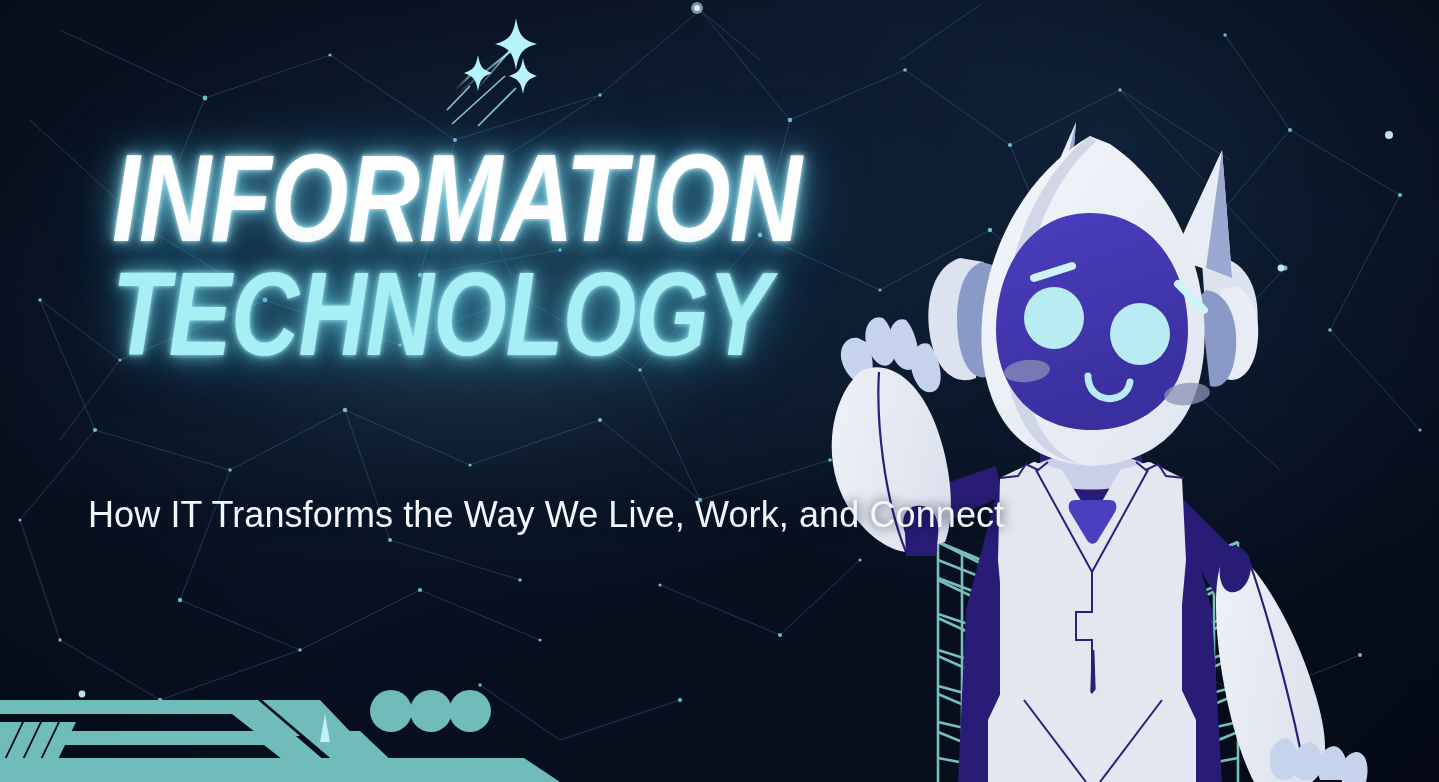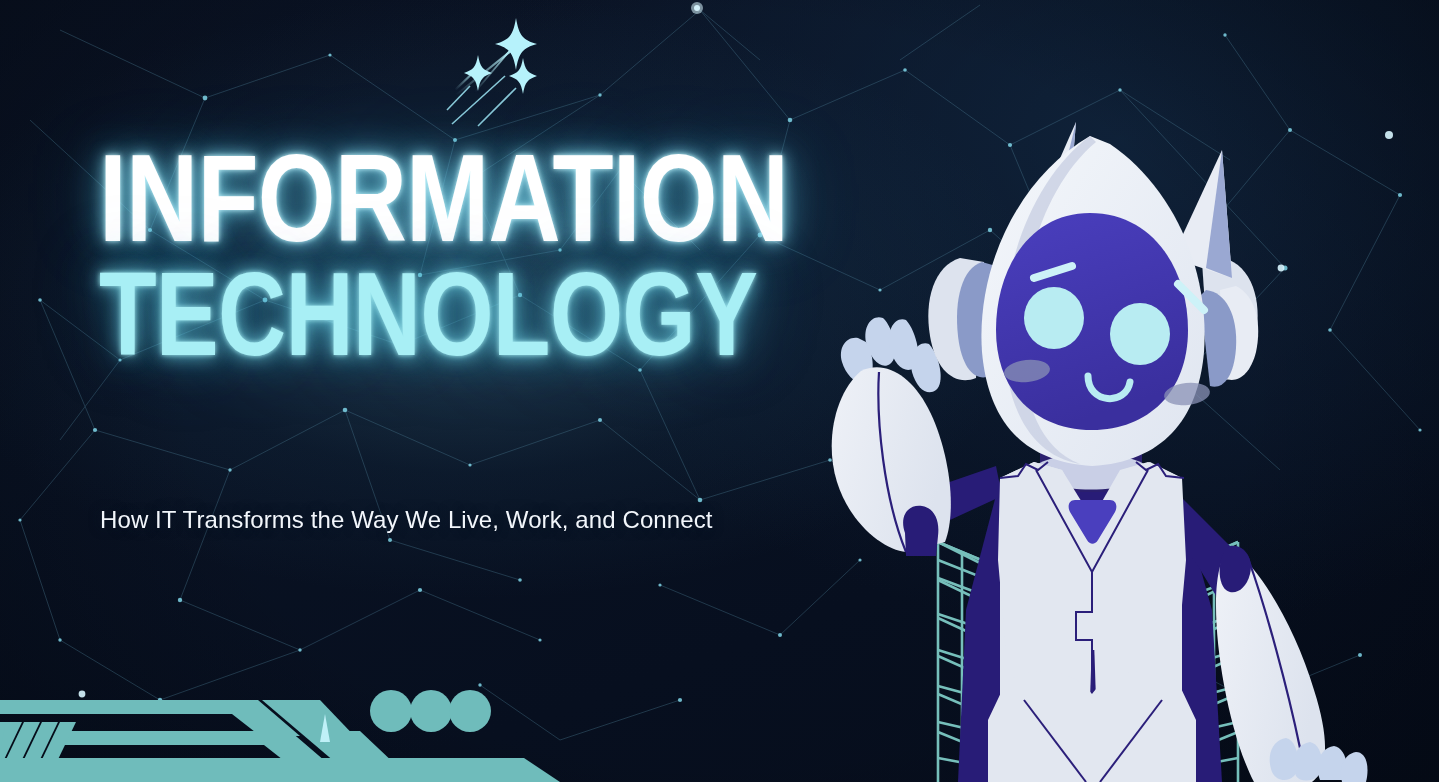--- a/index.html
+++ b/index.html
@@ -24,22 +24,23 @@
   }
   .bg-vignette{
     position:absolute;inset:0;
     background:radial-gradient(ellipse 1100px 780px at 50% 50%, rgba(0,0,0,0) 48%, rgba(2,6,14,0.72) 100%);
     pointer-events:none;
   }
 
   
   .headline-wrap{
     position:absolute;
-    left:99px; top:140px;
+    left:112px; top:140px;
     width:760px;
+    font-style:italic;
   }
   .tline{
     margin:0;
     font-family:"Liberation Sans", sans-serif;
     font-weight:700;
     letter-spacing:-1px;
     line-height:0.93;
     white-space:nowrap;
     transform-origin:left center;
   }
@@ -60,22 +61,22 @@
     transform:scaleX(0.80);
     text-shadow:
       0 0 6px rgba(168,239,245,0.95),
       0 0 20px rgba(120,222,240,0.8),
       0 0 46px rgba(72,190,220,0.6),
       0 0 86px rgba(50,150,190,0.4);
   }
   .subtitle{
     position:absolute;
     left:88px; top:494px;
-    margin:12px;
-    font-size:24px;
+    margin:0;
+    font-size:36px;
     font-weight:300;
     color:#f2f6fb;
     letter-spacing:0.1px;
     white-space:nowrap;
     text-shadow:0 0 12px rgba(10,22,40,0.9);
   }
 
   
   .art{position:absolute;inset:0;pointer-events:none;}
   .art-stars{z-index:3;}

